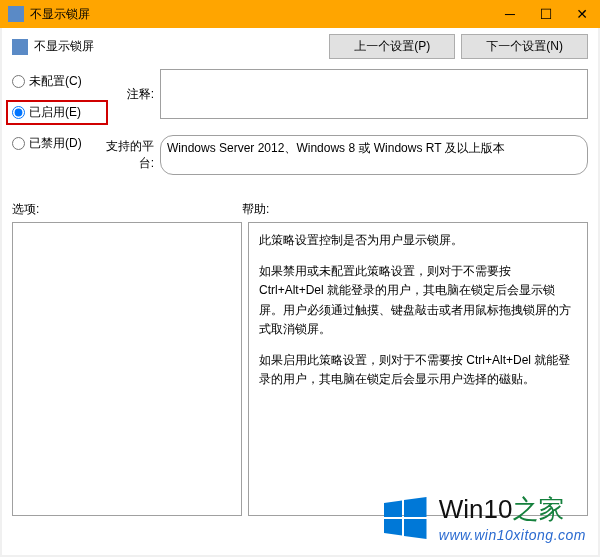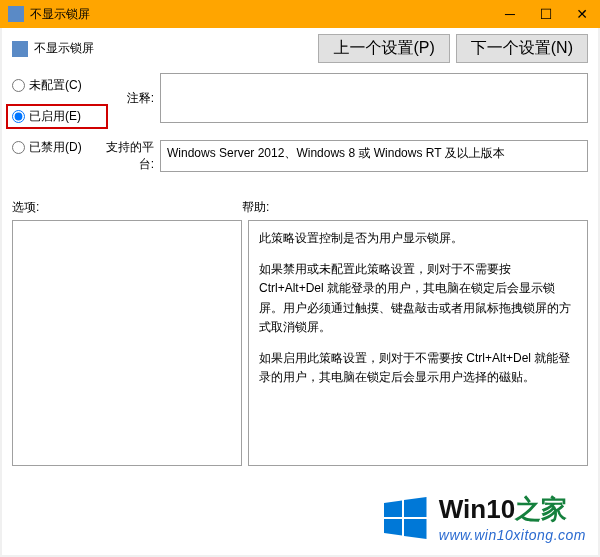--- a/index.html
+++ b/index.html
@@ -49,22 +49,22 @@
   .header-icon {
     width: 16px; height: 16px;
     background: #5a8ac6;
     margin-right: 6px;
   }
   .header-title { flex: 1; }
   .nav-btns { display: flex; gap: 6px; }
   .btn {
     background: #e1e1e1;
     border: 1px solid #adadad;
-    padding: 3px 14px;
-    font-size: 16px;
+    padding: 3px 24px;
+    font-size: 12px;
     font-family: inherit;
     cursor: pointer;
     min-width: 90px;
   }
   .config-row {
     display: flex;
     align-items: flex-start;
     margin-bottom: 6px;
   }
   .radio-col {
@@ -93,54 +93,54 @@
   .textbox, .textarea-like {
     border: 1px solid #a0a0a0;
     background: #fff;
     font-family: inherit;
     font-size: 12px;
     padding: 4px 6px;
     resize: none;
     overflow-y: scroll;
   }
   .comment-box { flex: 1; height: 50px; }
-  .platform-box { flex: 1; height: 32px; }
+  .platform-box { flex: 1; height: 40px; border-radius: 13px; }
   .section-labels {
     display: flex;
     margin-top: 10px;
     margin-bottom: 4px;
   }
   .section-labels .opt-label { width: 230px; }
   .panels {
     display: flex;
     gap: 6px;
   }
   .panel {
     border: 1px solid #a0a0a0;
     background: #fff;
-    height: 246px;
+    height: 294px;
     overflow: auto;
     padding: 8px 10px;
     line-height: 1.6;
   }
   .panel-left { width: 230px; }
   .panel-right { flex: 1; }
   .help-p { margin: 0 0 12px 0; }
   .watermark {
     position: absolute;
     right: 14px; bottom: 14px;
     display: flex; align-items: center;
     pointer-events: none;
   }
   .win-logo {
     width: 50px; height: 50px;
     margin-right: 10px;
   }
   .brand-big {
-    font-size: 26px; font-weight: 700; color: #111;
+    font-size: 26px; font-weight: 400; color: #111;
   }
   .brand-small {
     font-size: 14px; color: #2a6ad0; letter-spacing: 0.5px; font-style: italic;
   }
 </style>
 </head>
 <body>
 
 <div class="titlebar">
   <span class="icon"></span>

